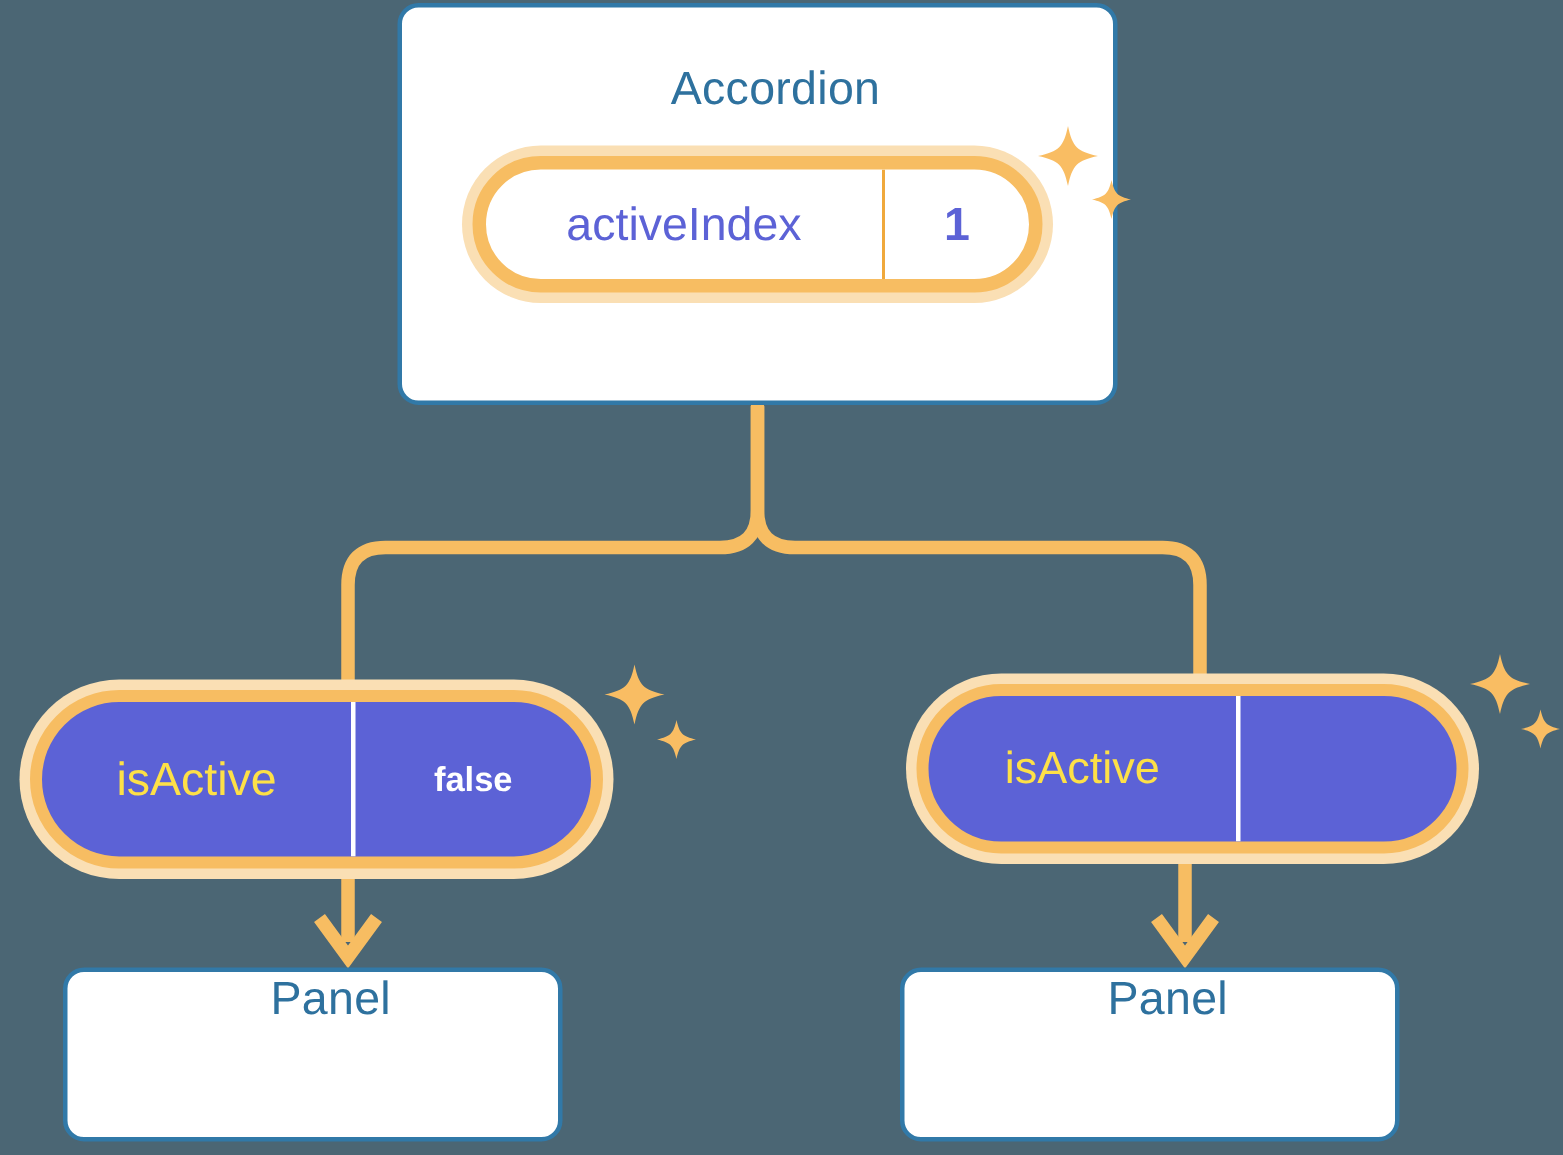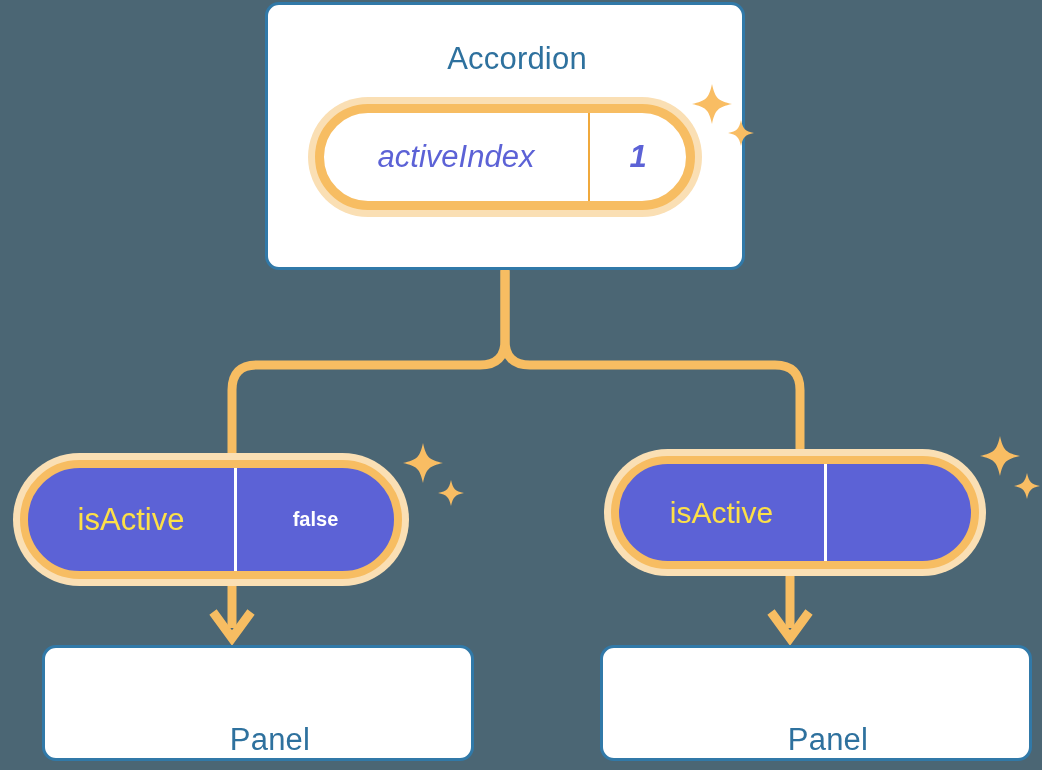--- a/index.html
+++ b/index.html
@@ -52,24 +52,24 @@
     width: 480px;
     height: 268px;
   }
   #accordion-card .card-title {
     position: absolute;
     left: 0; right: 0;
     top: 36px;
   }
 
   .panel-card {
-    width: 432px;
+    width: 333px;
     height: 116px;
     display: flex;
-    align-items: flex-end;
+    align-items: flex-start;
     justify-content: center;
   }
   #panel-left  { left: 42px;  top: 645px; }
   #panel-right { left: 600px; top: 645px; }
 
   
   .pill {
     position: absolute;
     display: flex;
     align-items: stretch;
@@ -95,22 +95,21 @@
     white-space: nowrap;
   }
   .pill-key { font-weight: 400; }
   .pill-val { font-weight: 700; }
 
   
   #pill-accordion {
     left: 308px;
     top: 97px;
     width: 394px;
-    height: 120px;
-    font-style: italic;
+    height: 105px;
   }
   #pill-accordion .pill-inner { background: #ffffff; }
   #pill-accordion .pill-key {
     flex: 0 0 266px;
     color: #5c62d6;
     font-size: 31px;
     border-right: 2px solid #f0a93c;
   }
   #pill-accordion .pill-val {
     flex: 1;
@@ -130,21 +129,21 @@
     left: 13px;
     top: 453px;
     width: 396px;
     height: 133px;
   }
   #pill-left .pill-key {
     flex: 0 0 209px;
     font-size: 31px;
     border-right: 3px solid #ffffff;
   }
-  #pill-left .pill-val { flex: 1; font-size: 20px; }
+  #pill-left .pill-val { flex: 1; font-size: 23px; }
 
   #pill-right {
     left: 604px;
     top: 449px;
     width: 382px;
     height: 127px;
   }
   #pill-right .pill-key {
     flex: 0 0 208px;
     font-size: 30px;

